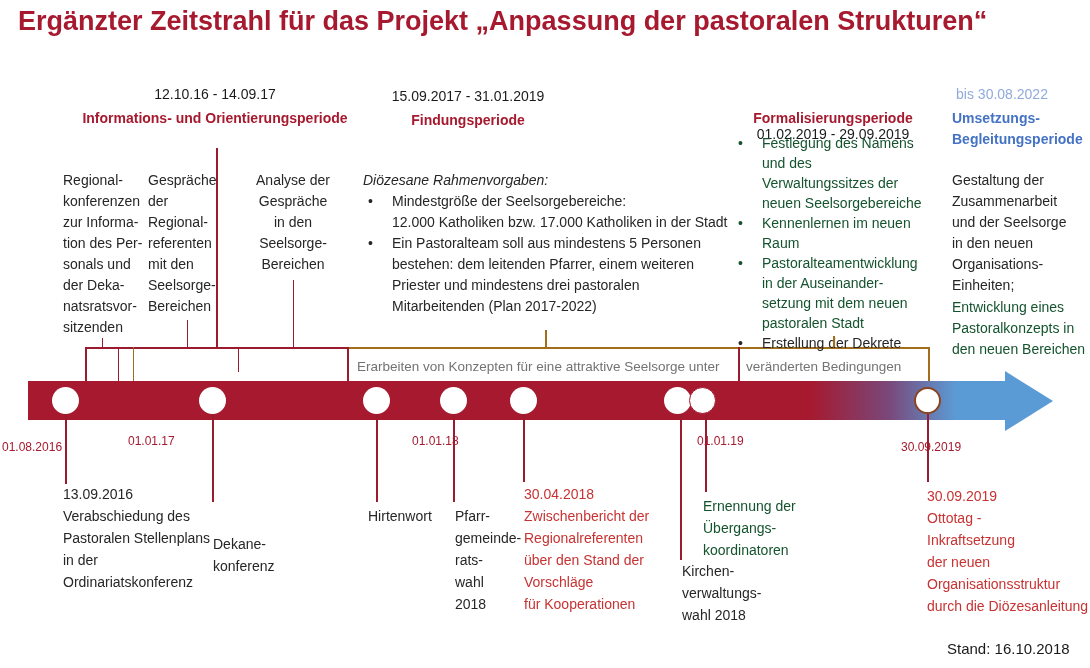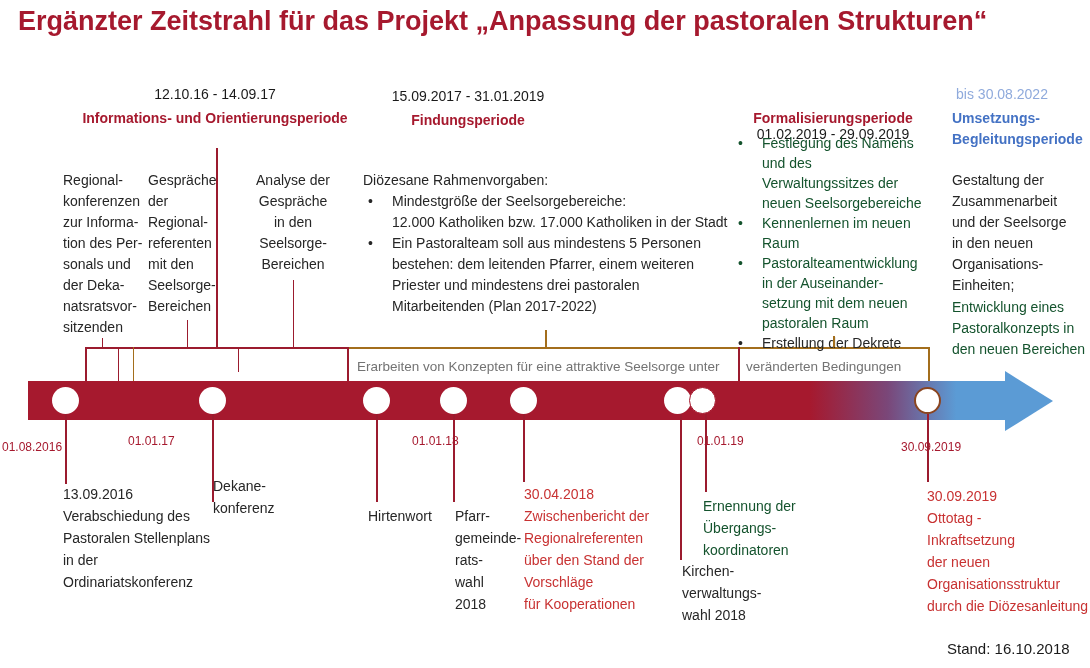--- a/index.html
+++ b/index.html
@@ -73,21 +73,21 @@
 referenten
 mit den
 Seelsorge-
 Bereichen</div>
   <div class="abs ml ctr" style="left:248px;top:170px;width:90px;">Analyse der
 Gespräche
 in den
 Seelsorge-
 Bereichen</div>
 
-  <div class="abs ml" style="left:363px;top:170px;">Diözesane Rahmenvorgaben:</div>
+  <div class="abs ml" style="left:363px;top:170px;font-style:italic;">Diözesane Rahmenvorgaben:</div>
   <div class="brow" style="left:368px;top:191px;">
     <span class="bdot"></span>
     <span class="ml">Mindestgröße der Seelsorgebereiche:
 12.000 Katholiken bzw. 17.000 Katholiken in der Stadt</span>
   </div>
   <div class="brow" style="left:368px;top:233px;">
     <span class="bdot"></span>
     <span class="ml">Ein Pastoralteam soll aus mindestens 5 Personen
 bestehen: dem leitenden Pfarrer, einem weiteren
 Priester und mindestens drei pastoralen
@@ -104,21 +104,21 @@
   <div class="brow fl green-text" style="left:738px;top:213px;">
     <span class="bdot"></span>
     <span class="ml">Kennenlernen im neuen
 Raum</span>
   </div>
   <div class="brow fl green-text" style="left:738px;top:253px;">
     <span class="bdot"></span>
     <span class="ml">Pastoralteamentwicklung
 in der Auseinander-
 setzung mit dem neuen
-pastoralen Raum</span>
+pastoralen Stadt</span>
   </div>
   <div class="brow fl black-text" style="left:738px;top:333px;">
     <span class="bdot"></span>
     <span class="ml">Erstellung der Dekrete</span>
   </div>
 
   <div class="abs ml" style="left:952px;top:170px;">Gestaltung der
 Zusammenarbeit
 und der Seelsorge
 in den neuen
@@ -174,21 +174,21 @@
   <div class="abs axisdate" style="left:128px;top:434px;">01.01.17</div>
   <div class="abs axisdate" style="left:412px;top:434px;">01.01.18</div>
   <div class="abs axisdate" style="left:697px;top:434px;">01.01.19</div>
   <div class="abs axisdate" style="left:901px;top:440px;">30.09.2019</div>
 
   <div class="abs ml ev black-text" style="left:63px;top:483px;">13.09.2016
 Verabschiedung des
 Pastoralen Stellenplans
 in der
 Ordinariatskonferenz</div>
-  <div class="abs ml ev black-text" style="left:213px;top:475px;">Dekane-
+  <div class="abs ml ev black-text" style="left:213px;top:533px;">Dekane-
 konferenz</div>
   <div class="abs ml ev black-text" style="left:368px;top:505px;">Hirtenwort</div>
   <div class="abs ml ev black-text" style="left:455px;top:505px;">Pfarr-
 gemeinde-
 rats-
 wahl
 2018</div>
   <div class="abs ml ev red-text" style="left:524px;top:483px;">30.04.2018
 Zwischenbericht der
 Regionalreferenten

